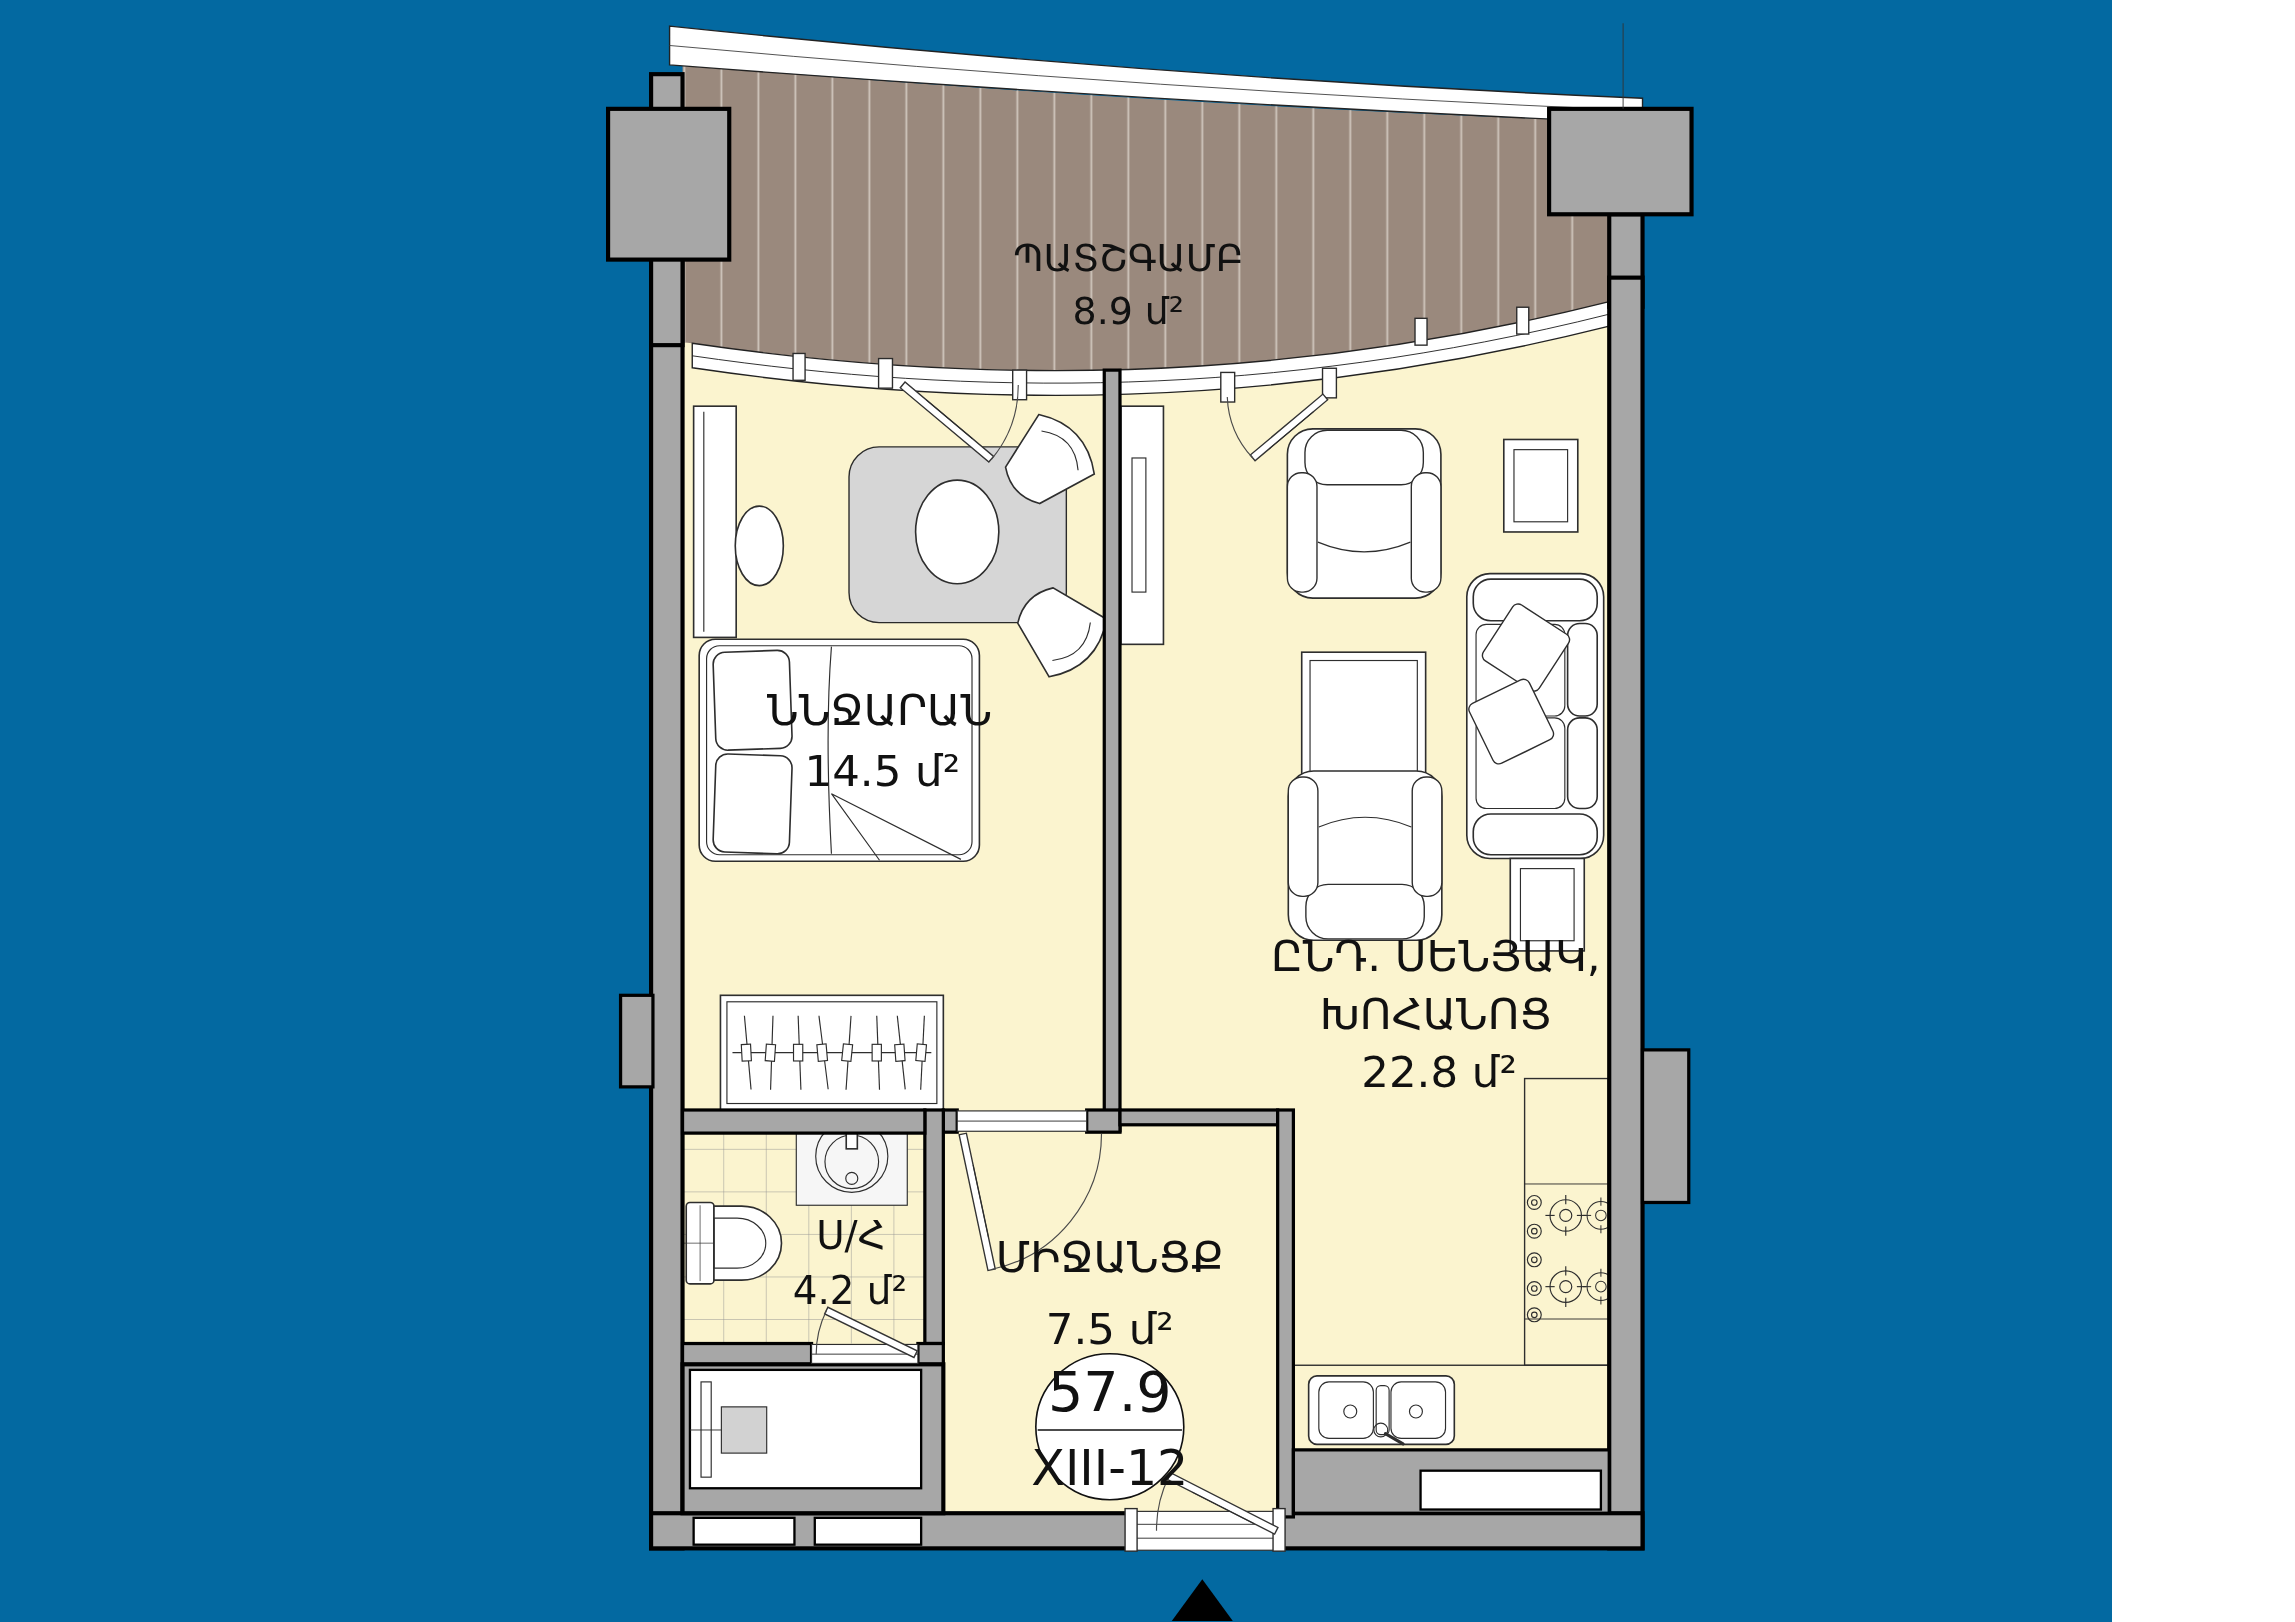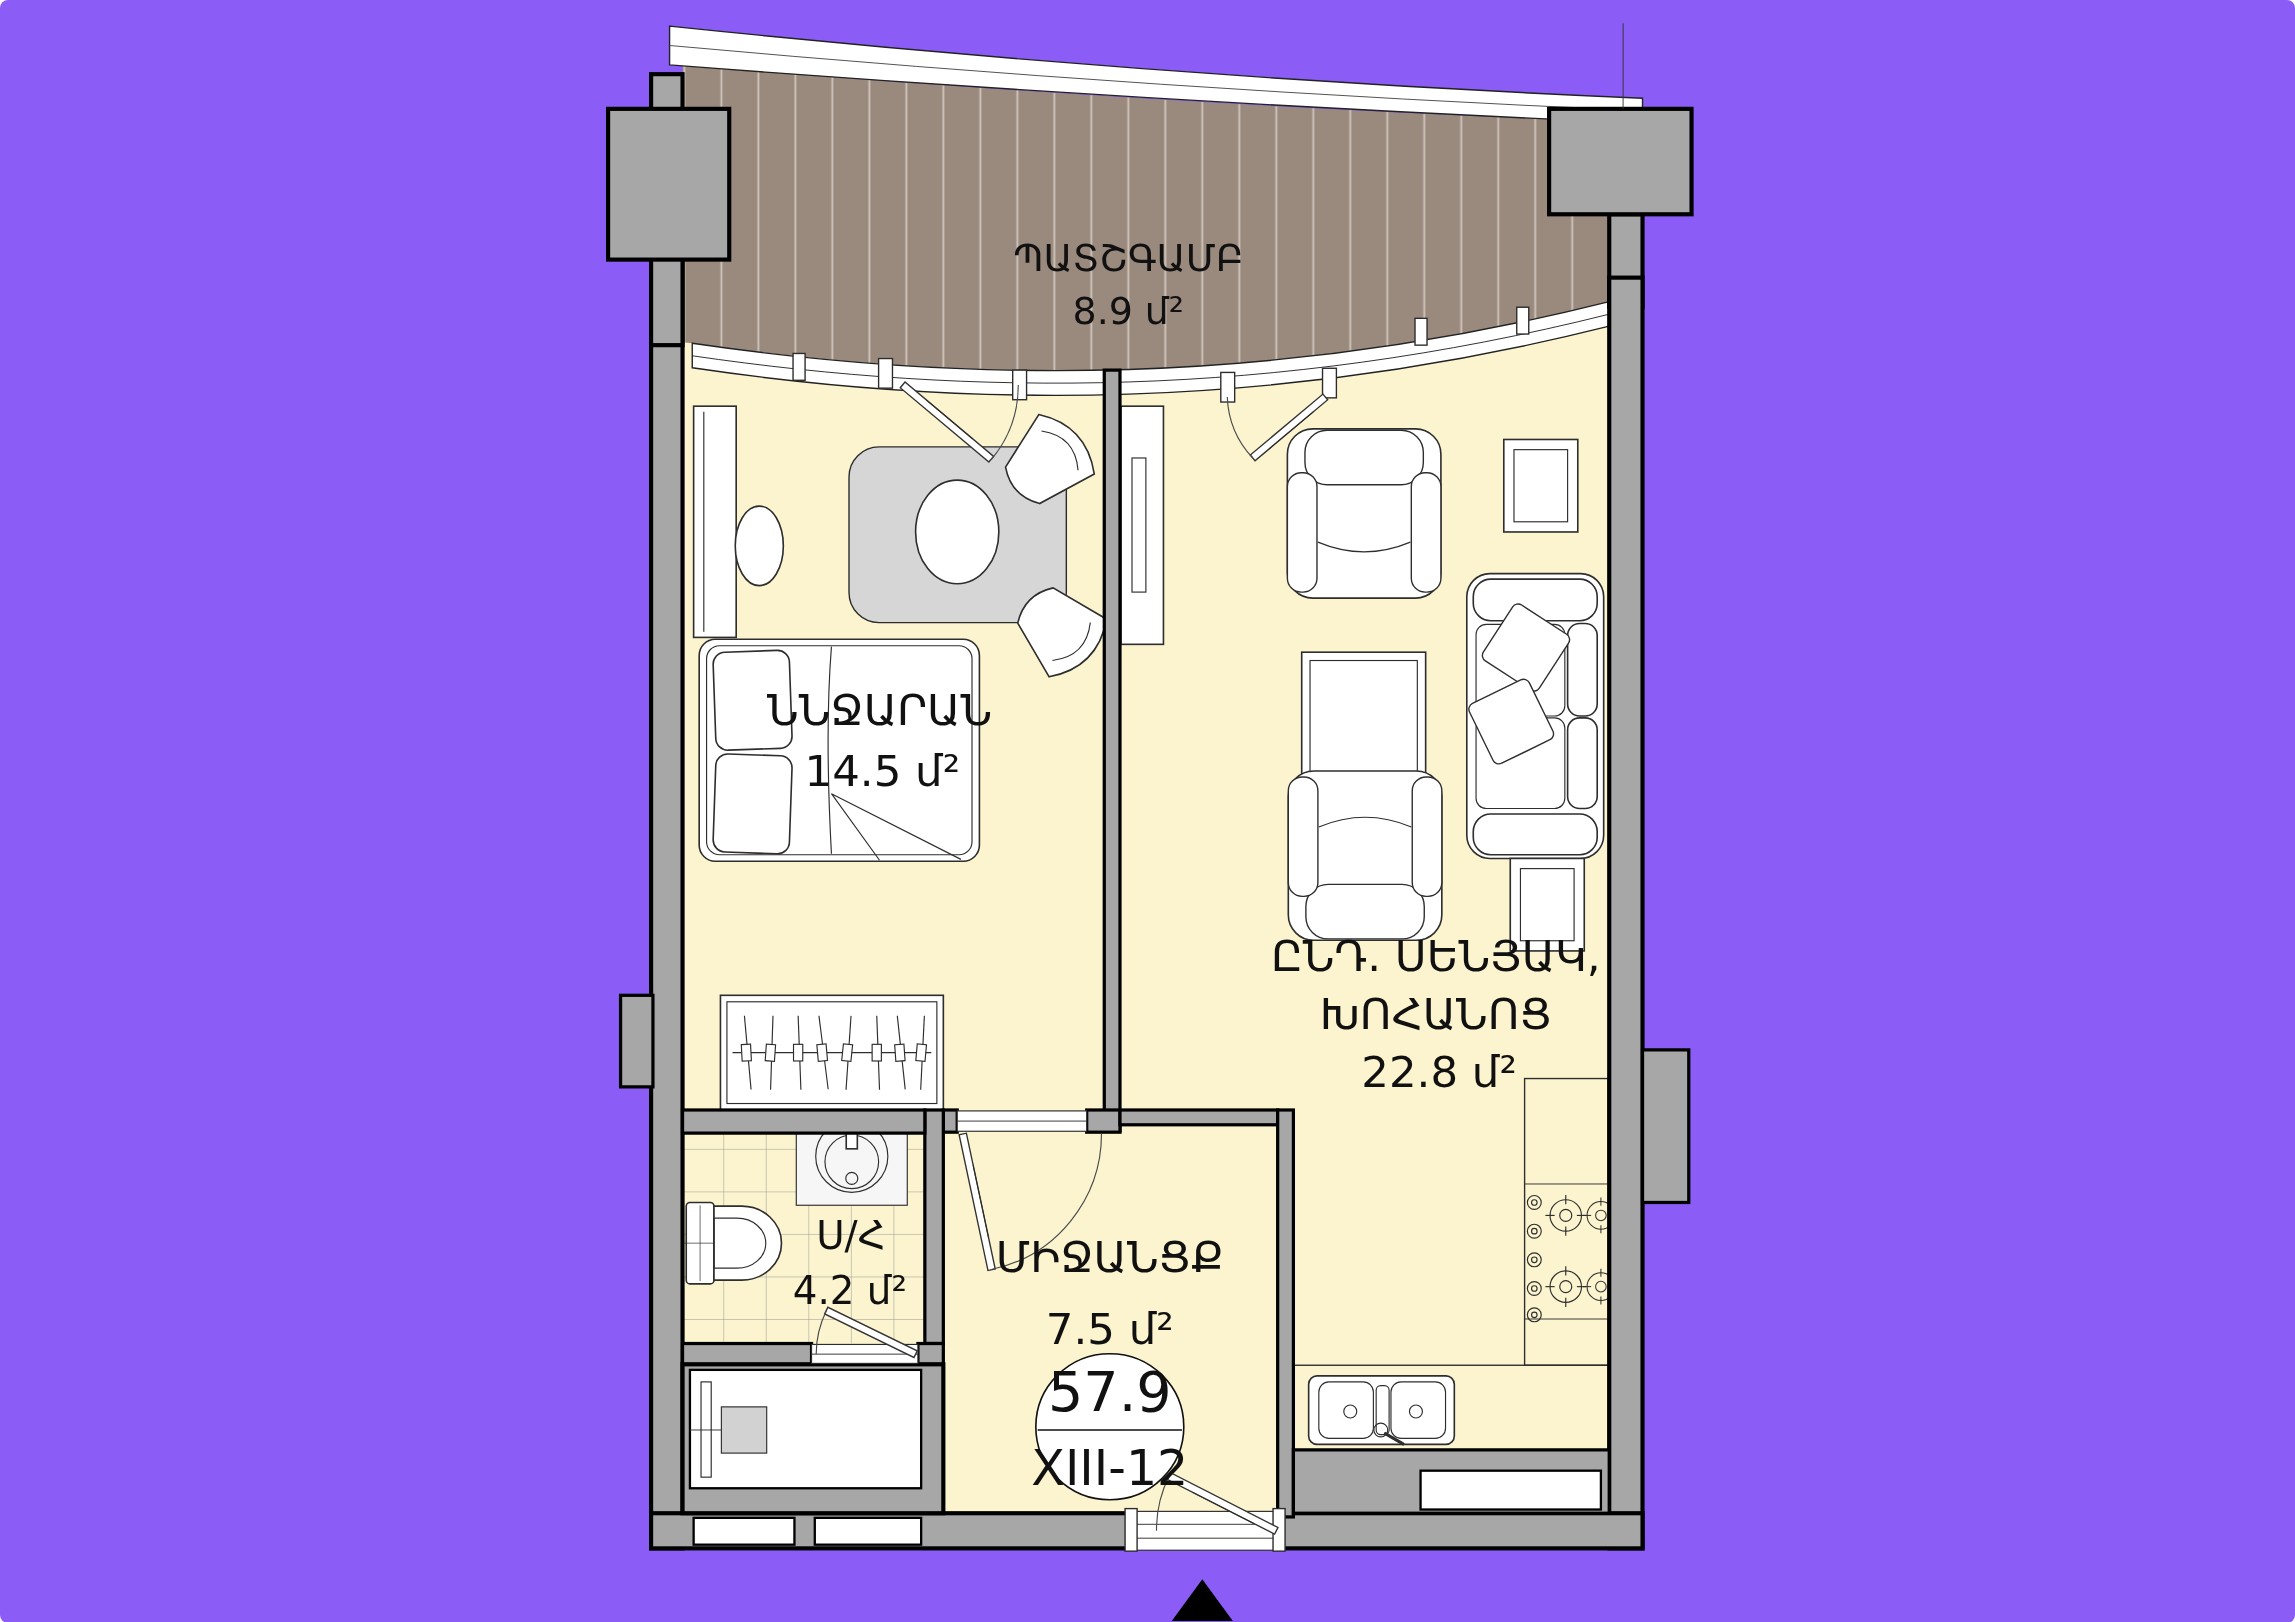--- a/index.html
+++ b/index.html
@@ -1,16 +1,16 @@
 <!DOCTYPE html>
 <html style="font-size:7.4px"><head>
 <meta charset="utf-8">
 <style>
   html,body{margin:0;padding:0;background:#ffffff;}
-  .stage{width:2295px;height:1623px;position:relative;background:#8b5cf6;border-radius:8px;}
+  .stage{width:2112px;height:1623px;position:relative;background:#0369a1;}
   svg{display:block;}
   
   .wall{fill:#A7A7A7;stroke:#000;stroke-width:9;}
   .wallthin{fill:#A7A7A7;stroke:#000;stroke-width:7;}
   .whitebox{fill:#fff;stroke:#000;stroke-width:5;}
   .jamb{fill:#fff;stroke:#2c2c2c;stroke-width:3;}
   .thresh{fill:#fff;stroke:#2c2c2c;stroke-width:2.5;}
   
   .f{fill:#fff;stroke:#2e2e2e;stroke-width:3.5;}
   .f2{fill:none;stroke:#2e2e2e;stroke-width:2.5;}

